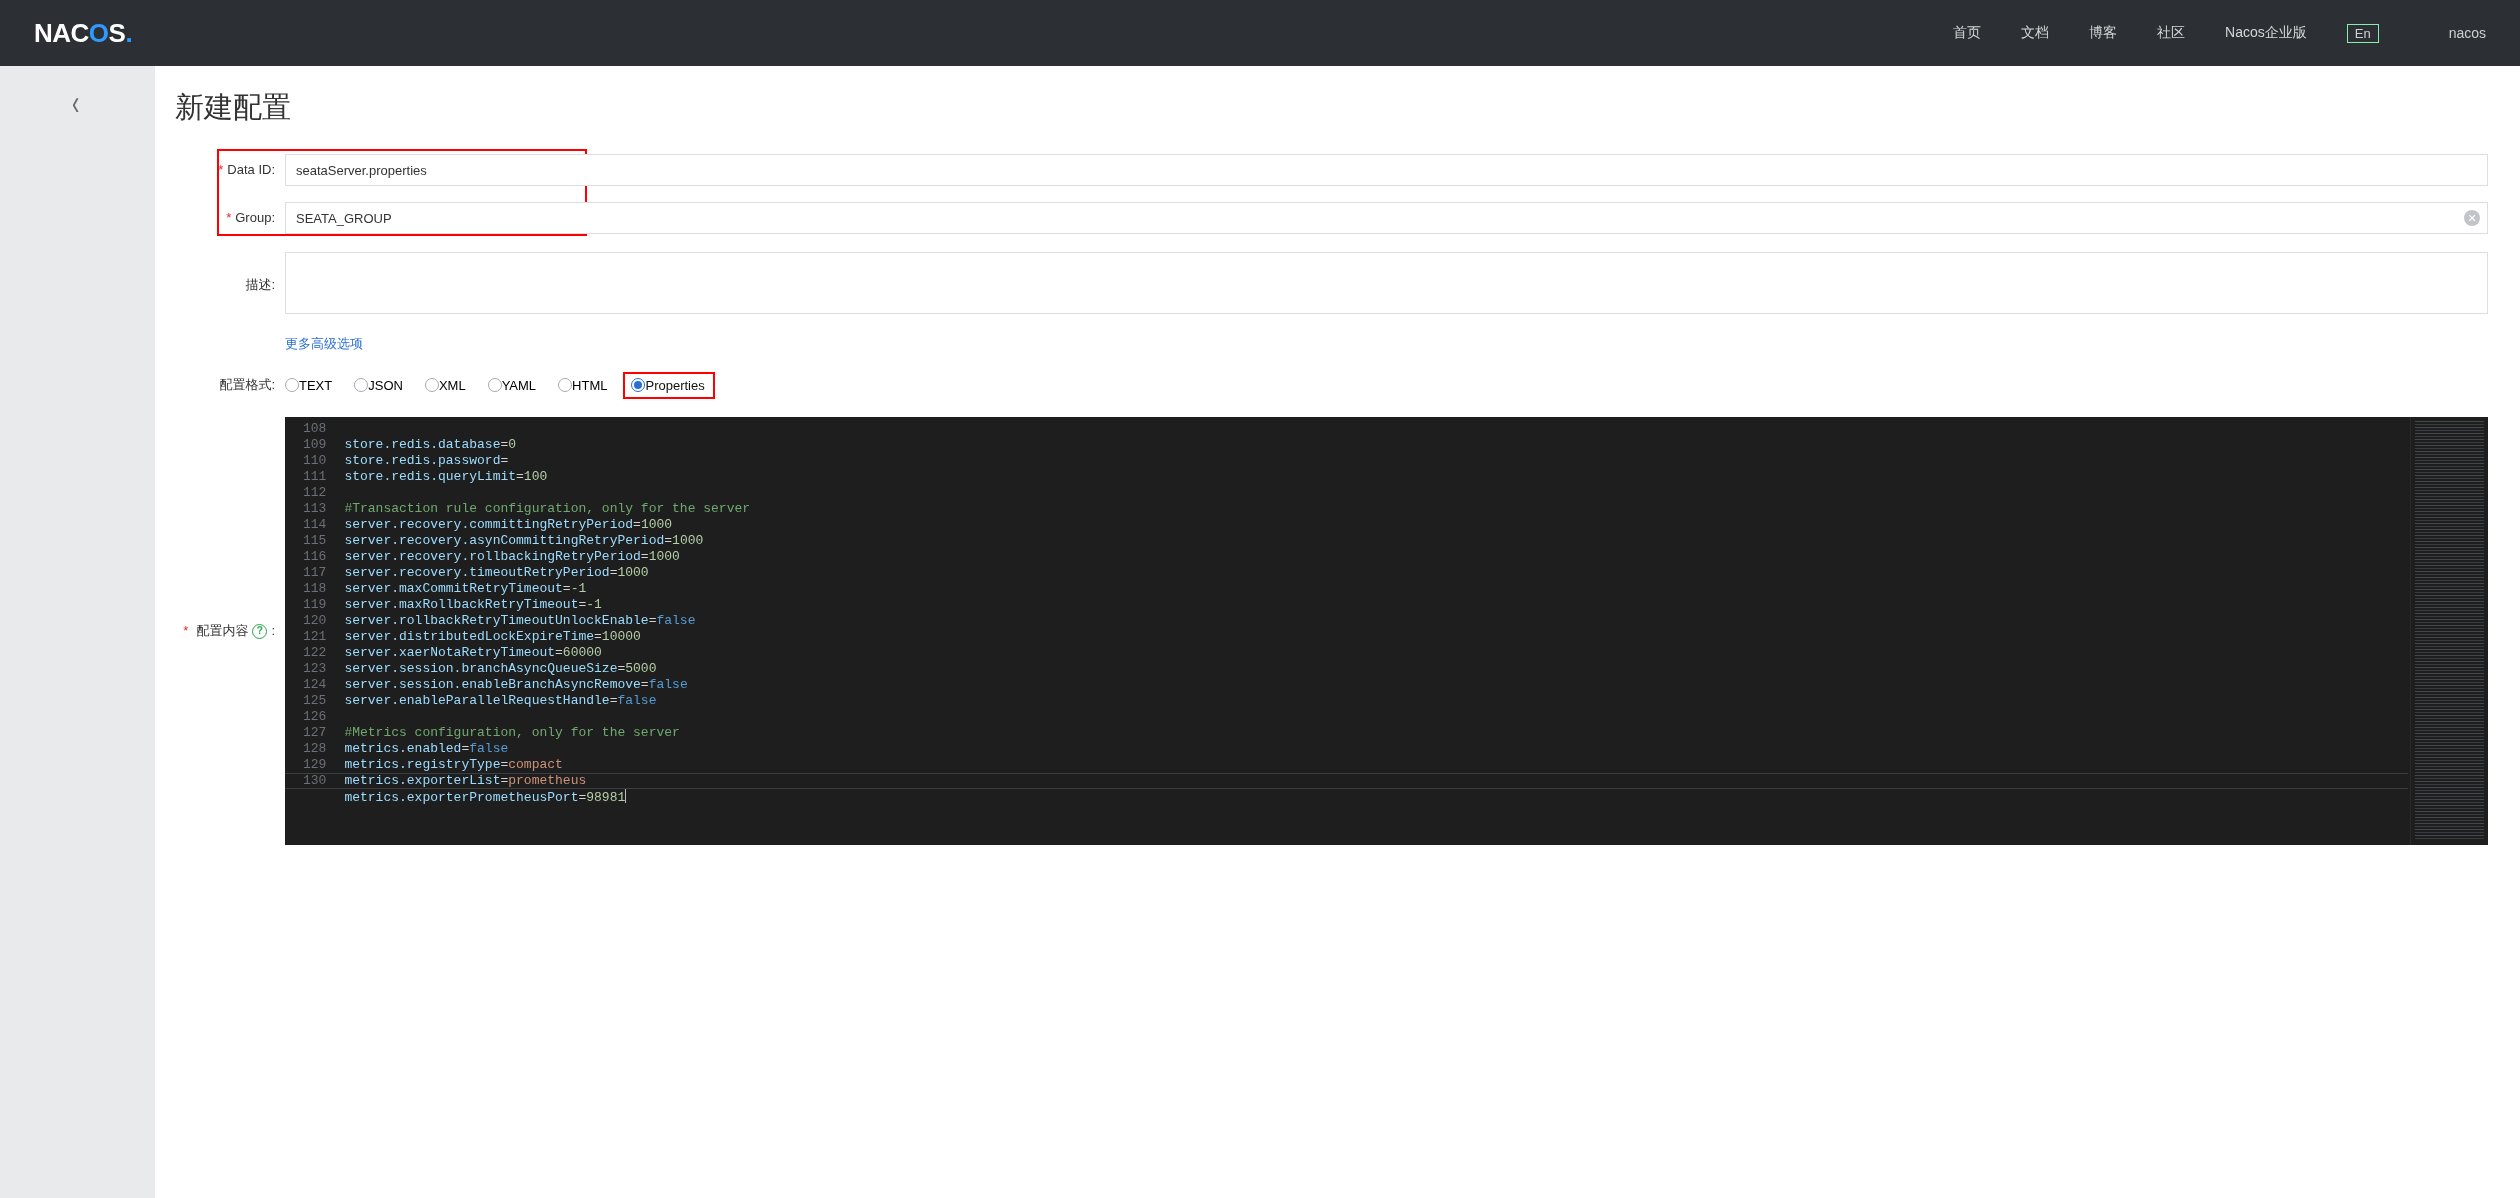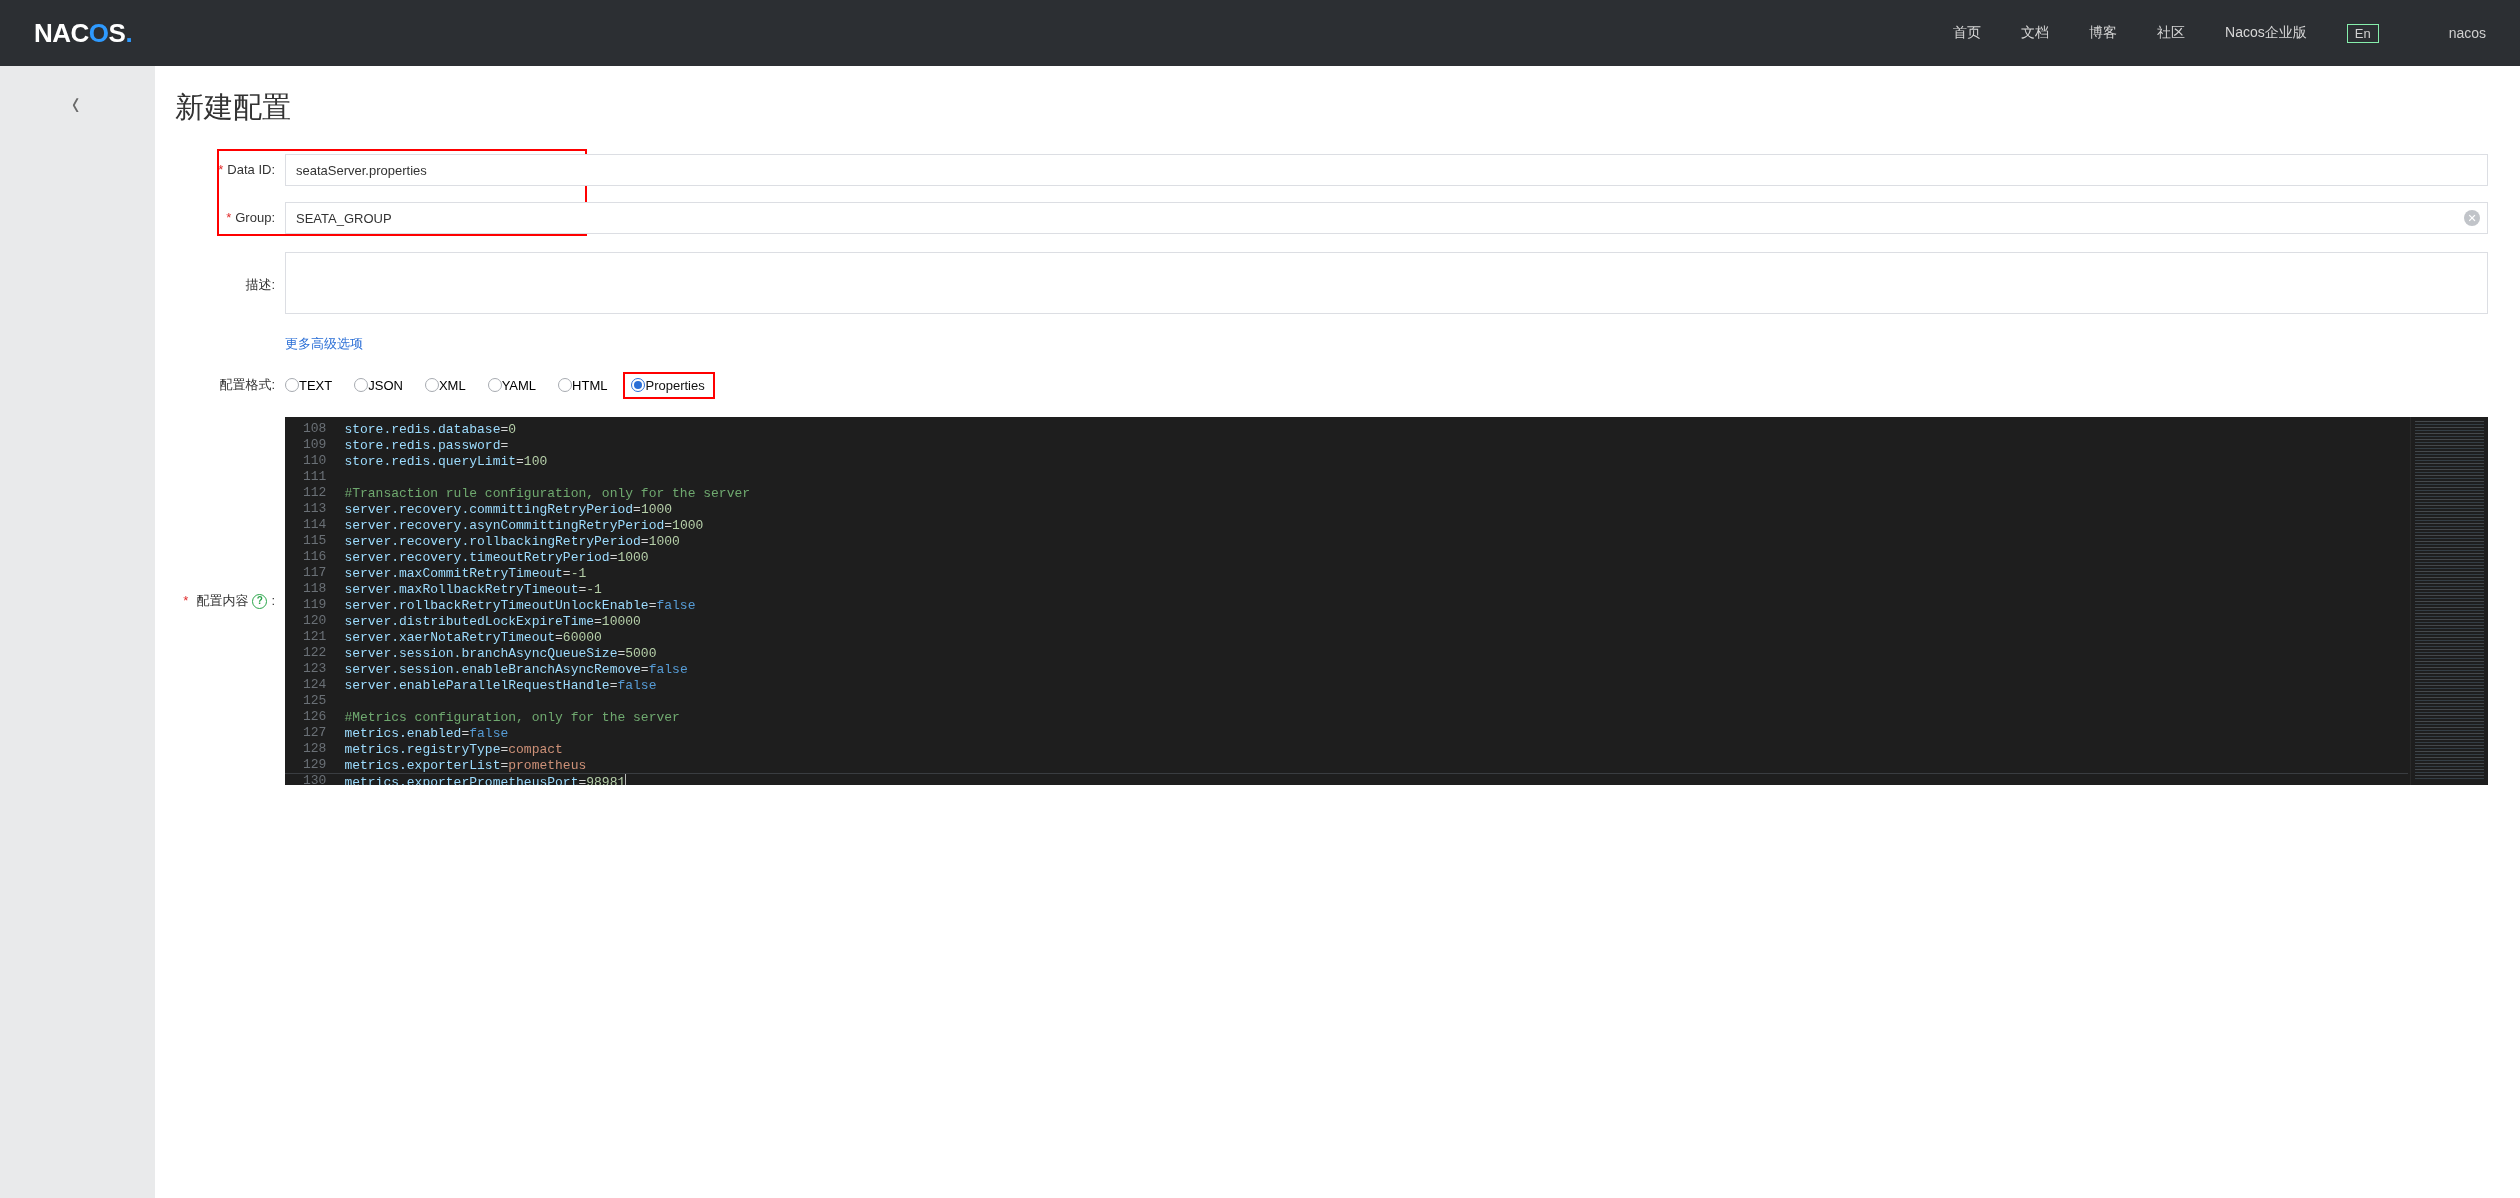--- a/index.html
+++ b/index.html
@@ -121,36 +121,36 @@
   .help-icon {
     width: 15px; height: 15px; border: 1.5px solid #2aa54a; border-radius: 50%;
     color: #2aa54a; font-size: 10px; font-weight: 700;
     display: inline-flex; align-items: center; justify-content: center;
   }
 
   
   .editor-wrap {
     display: flex;
     background: #1e1e1e;
-    height: 368px;
+    height: 428px;
     position: relative;
     font-family: Consolas, "Courier New", monospace;
     font-size: 13px;
     overflow: hidden;
   }
   .gutter {
     background: #1e1e1e;
     color: #6a7076;
     text-align: right;
     padding: 4px 14px 4px 18px;
     line-height: 16px;
     user-select: none;
   }
   .code {
-    padding: 5px 0 4px 4px;
+    padding: 20px 0 4px 4px;
     line-height: 16px;
     white-space: pre;
     color: #aadcf7;
     flex: 1;
   }
   .code .c  { color: #6fa96f; }      
   .code .k  { color: #9cdcfe; }      
   .code .eq { color: #d4d4d4; }
   .code .s  { color: #ce9178; }      
   .code .n  { color: #b5cea8; }      

